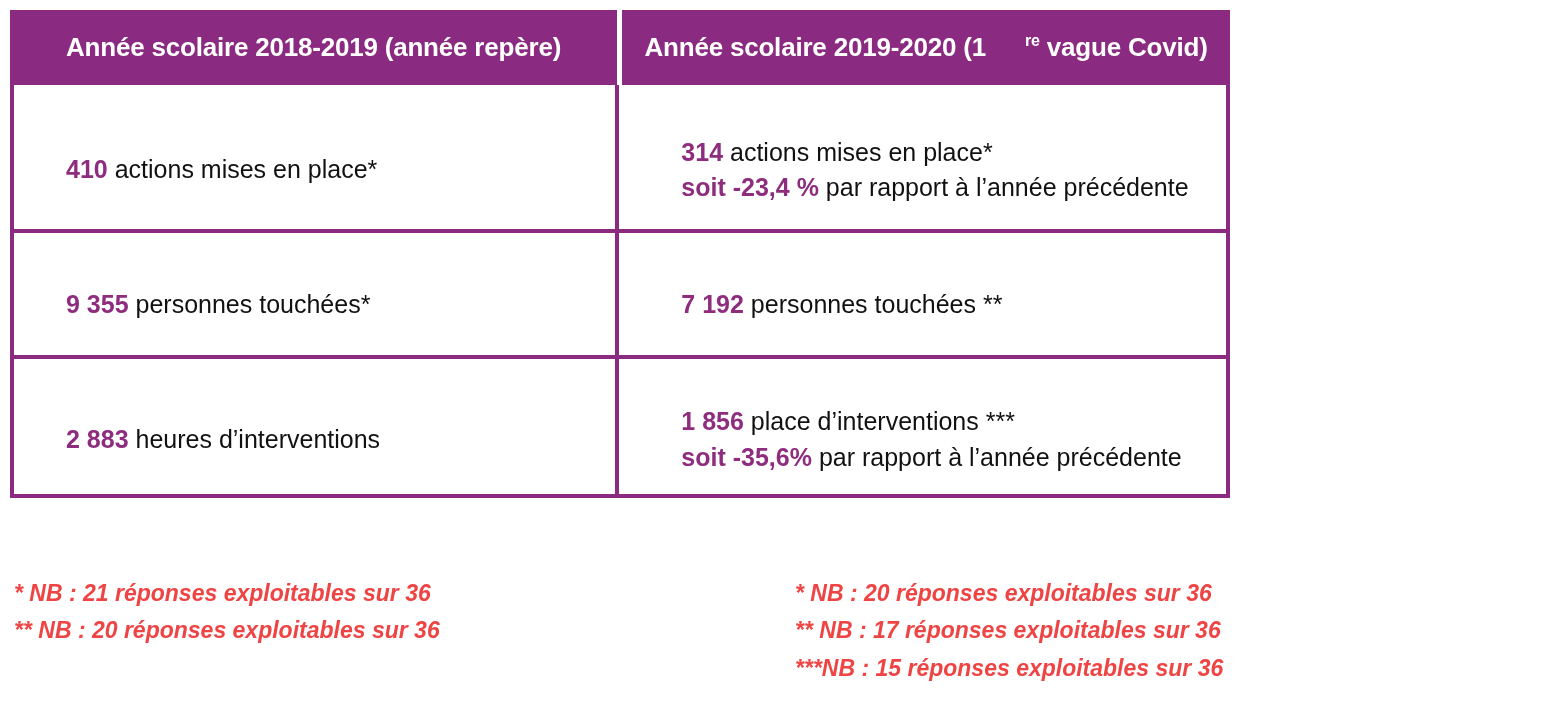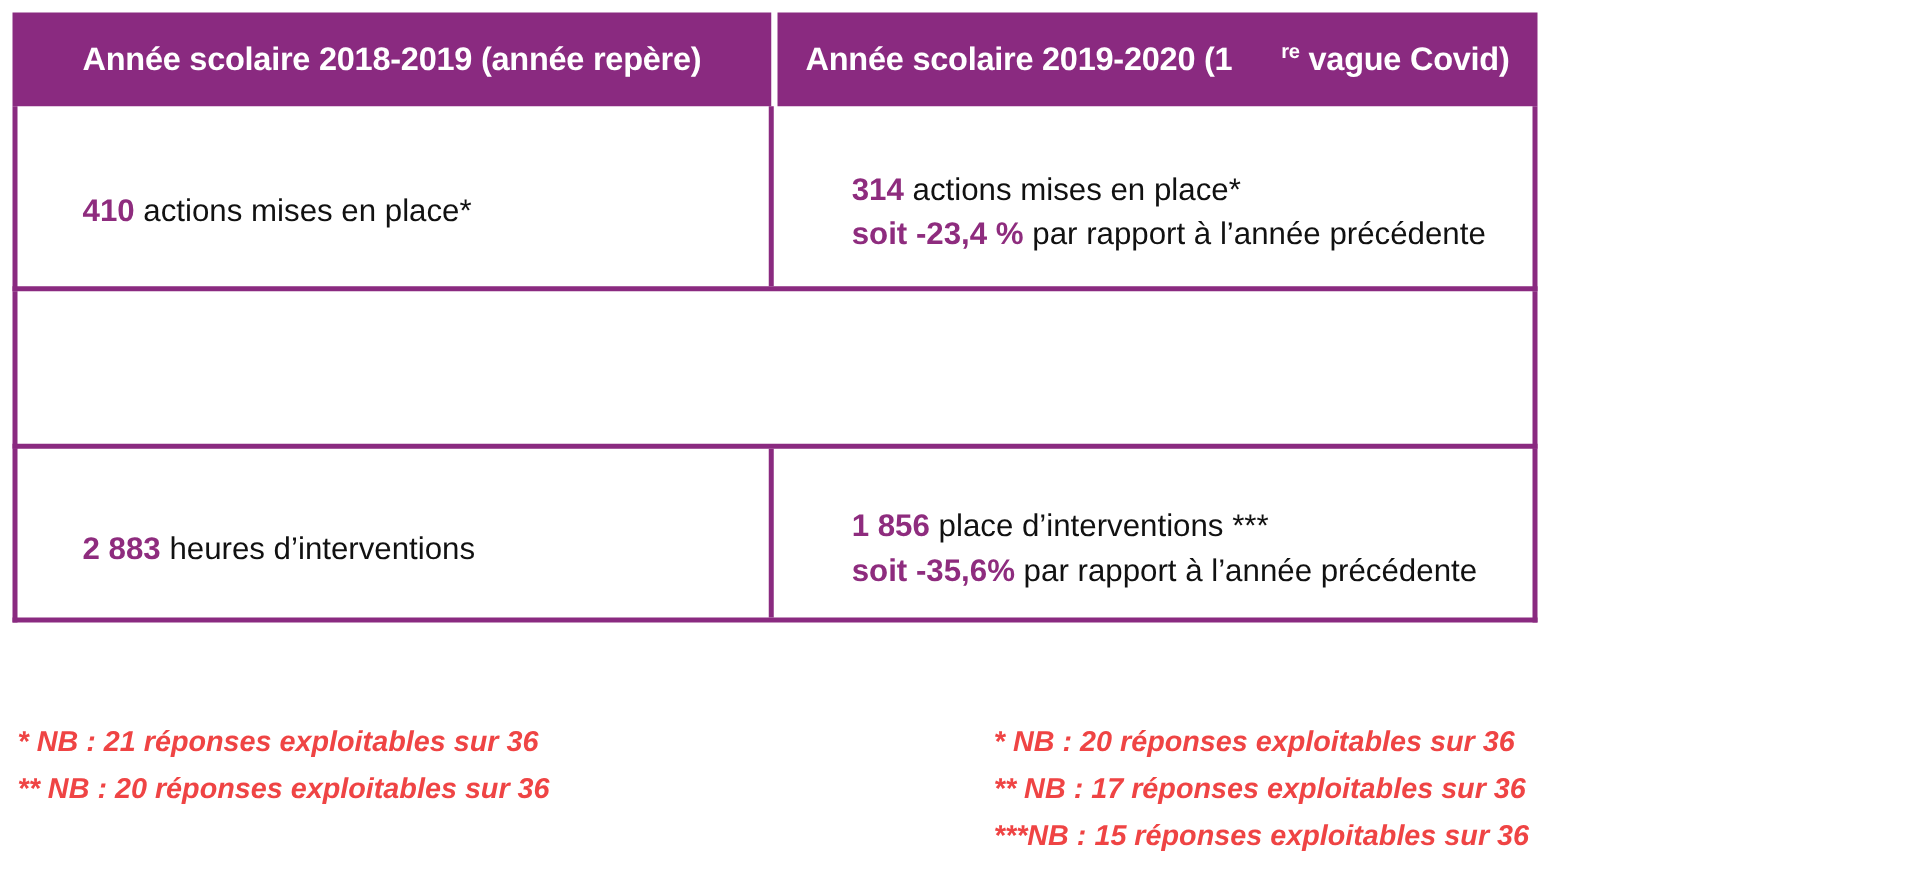--- a/index.html
+++ b/index.html
@@ -133,20 +133,26 @@
     <div class="cell left">
       <div class="line"><span class="hl">410</span><span> actions mises en place*</span></div>
     </div>
     <div class="cell right">
       <div class="line"><span class="hl">314</span><span> actions mises en place*</span></div>
       <div class="line"><span class="hl">soit -23,4 %</span><span> par rapport à l’année précédente</span></div>
     </div>
   </div>
 
   <div class="row body-row r2">
+    <div class="cell left r2">
+      <div class="line"><span class="hl">9 355</span><span> personnes touchées*</span></div>
+    </div>
+    <div class="cell right r2">
+      <div class="line"><span class="hl">7 192</span><span> personnes touchées **</span></div>
+    </div>
   </div>
 
   <div class="row body-row r3">
     <div class="cell left r3">
       <div class="line"><span class="hl">2 883</span><span> heures d’interventions</span></div>
     </div>
     <div class="cell right r3">
       <div class="line"><span class="hl">1 856</span><span> place d’interventions ***</span></div>
       <div class="line"><span class="hl">soit -35,6%</span><span> par rapport à l’année précédente</span></div>
     </div>

